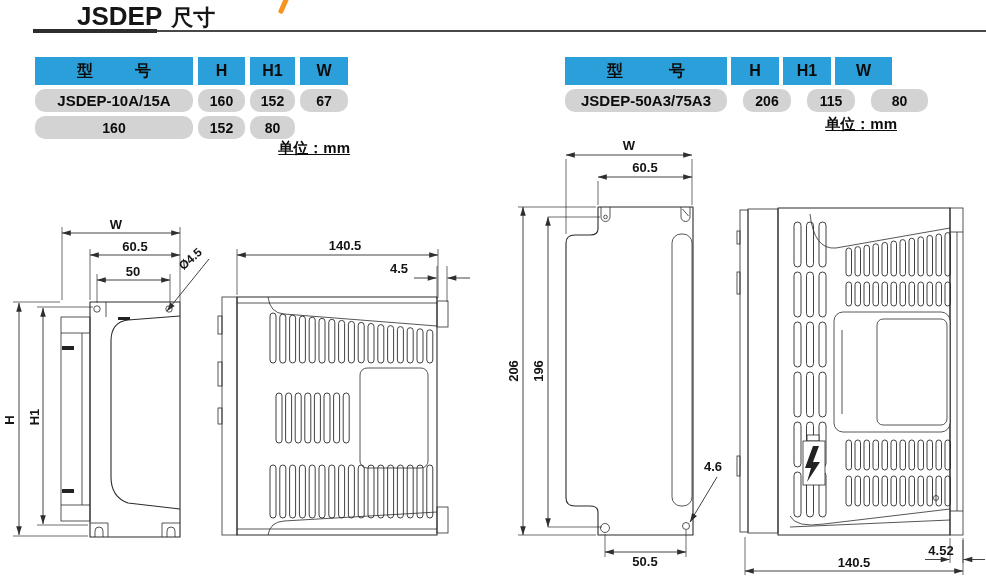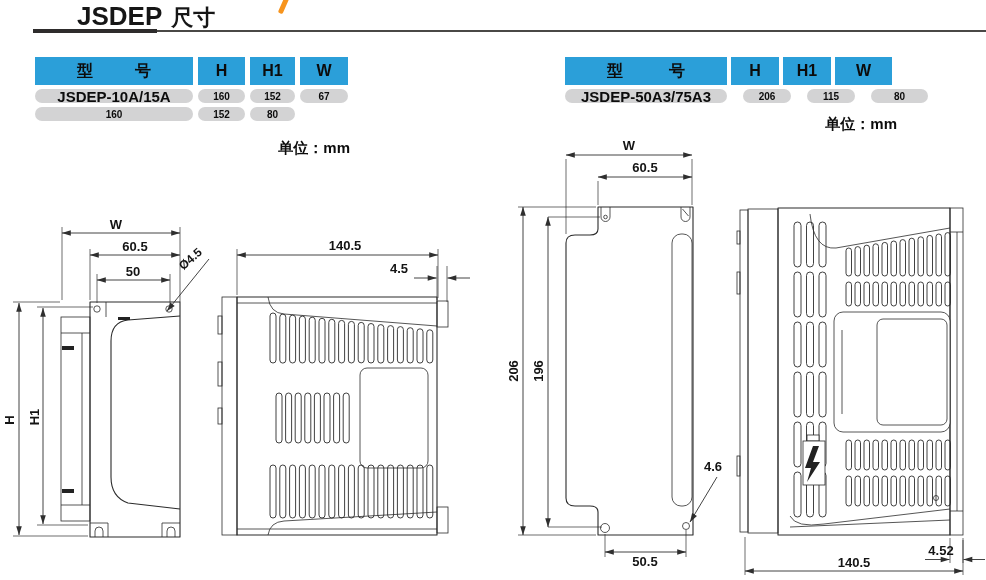--- a/index.html
+++ b/index.html
@@ -13,26 +13,26 @@
   .title .brand{font-size:26px;font-weight:bold;letter-spacing:0;color:#161616;}
   .title .zh{font-size:22px;font-weight:bold;color:#161616;text-align:right;}
   .rule-thick{position:absolute;left:33px;top:29px;width:124px;height:4px;background:#2e2c2c;}
   .rule-thin{position:absolute;left:157px;top:30px;width:829px;height:2px;background:#4a4846;}
   .accent-mark{position:absolute;left:281px;top:-3px;width:5px;height:17px;background:var(--orange);
                transform:rotate(24deg);border-radius:2px;}
   
   .dim-table{position:absolute;display:grid;row-gap:4px;}
   .t-row{display:grid;column-gap:5px;}
   .t-row .cell{display:flex;align-items:center;justify-content:center;
-               font-weight:bold;font-size:10px;color:#0c0c0c;}
+               font-weight:bold;font-size:14px;color:#0c0c0c;}
   .t-row.head .cell{background:var(--blue);height:28px;font-size:16px;}
-  .t-row.data .cell{background:var(--gray);height:14px;border-radius:10px;}
+  .t-row.data .cell{background:var(--gray);height:23px;border-radius:10px;}
   .cell.model-h{justify-content:space-between;padding:0 42px;box-sizing:border-box;}
   .cell.model{font-size:15px;}
-  .unit-note{position:absolute;font-weight:bold;font-size:15px;color:#0c0c0c;text-align:right;}
+  .unit-note{position:absolute;font-weight:bold;font-size:15px;color:#0c0c0c;text-align:right;text-decoration:underline;}
   
   svg text{font-family:"Liberation Sans",sans-serif;}
   .dimtxt{font-size:13px;font-weight:bold;fill:#141414;}
   .dimtxt.small{font-size:12px;}
   .ln{stroke:var(--line);stroke-width:1.1;fill:none;stroke-linejoin:round;}
   .ln2{stroke:var(--line);stroke-width:0.8;fill:none;}
   .dim{stroke:#2f2f2f;stroke-width:0.9;fill:none;}
   .ext{stroke:#2f2f2f;stroke-width:0.7;fill:none;}
   .dk{fill:#222;stroke:none;}
   .slots rect{stroke:var(--line);stroke-width:0.9;fill:none;}

